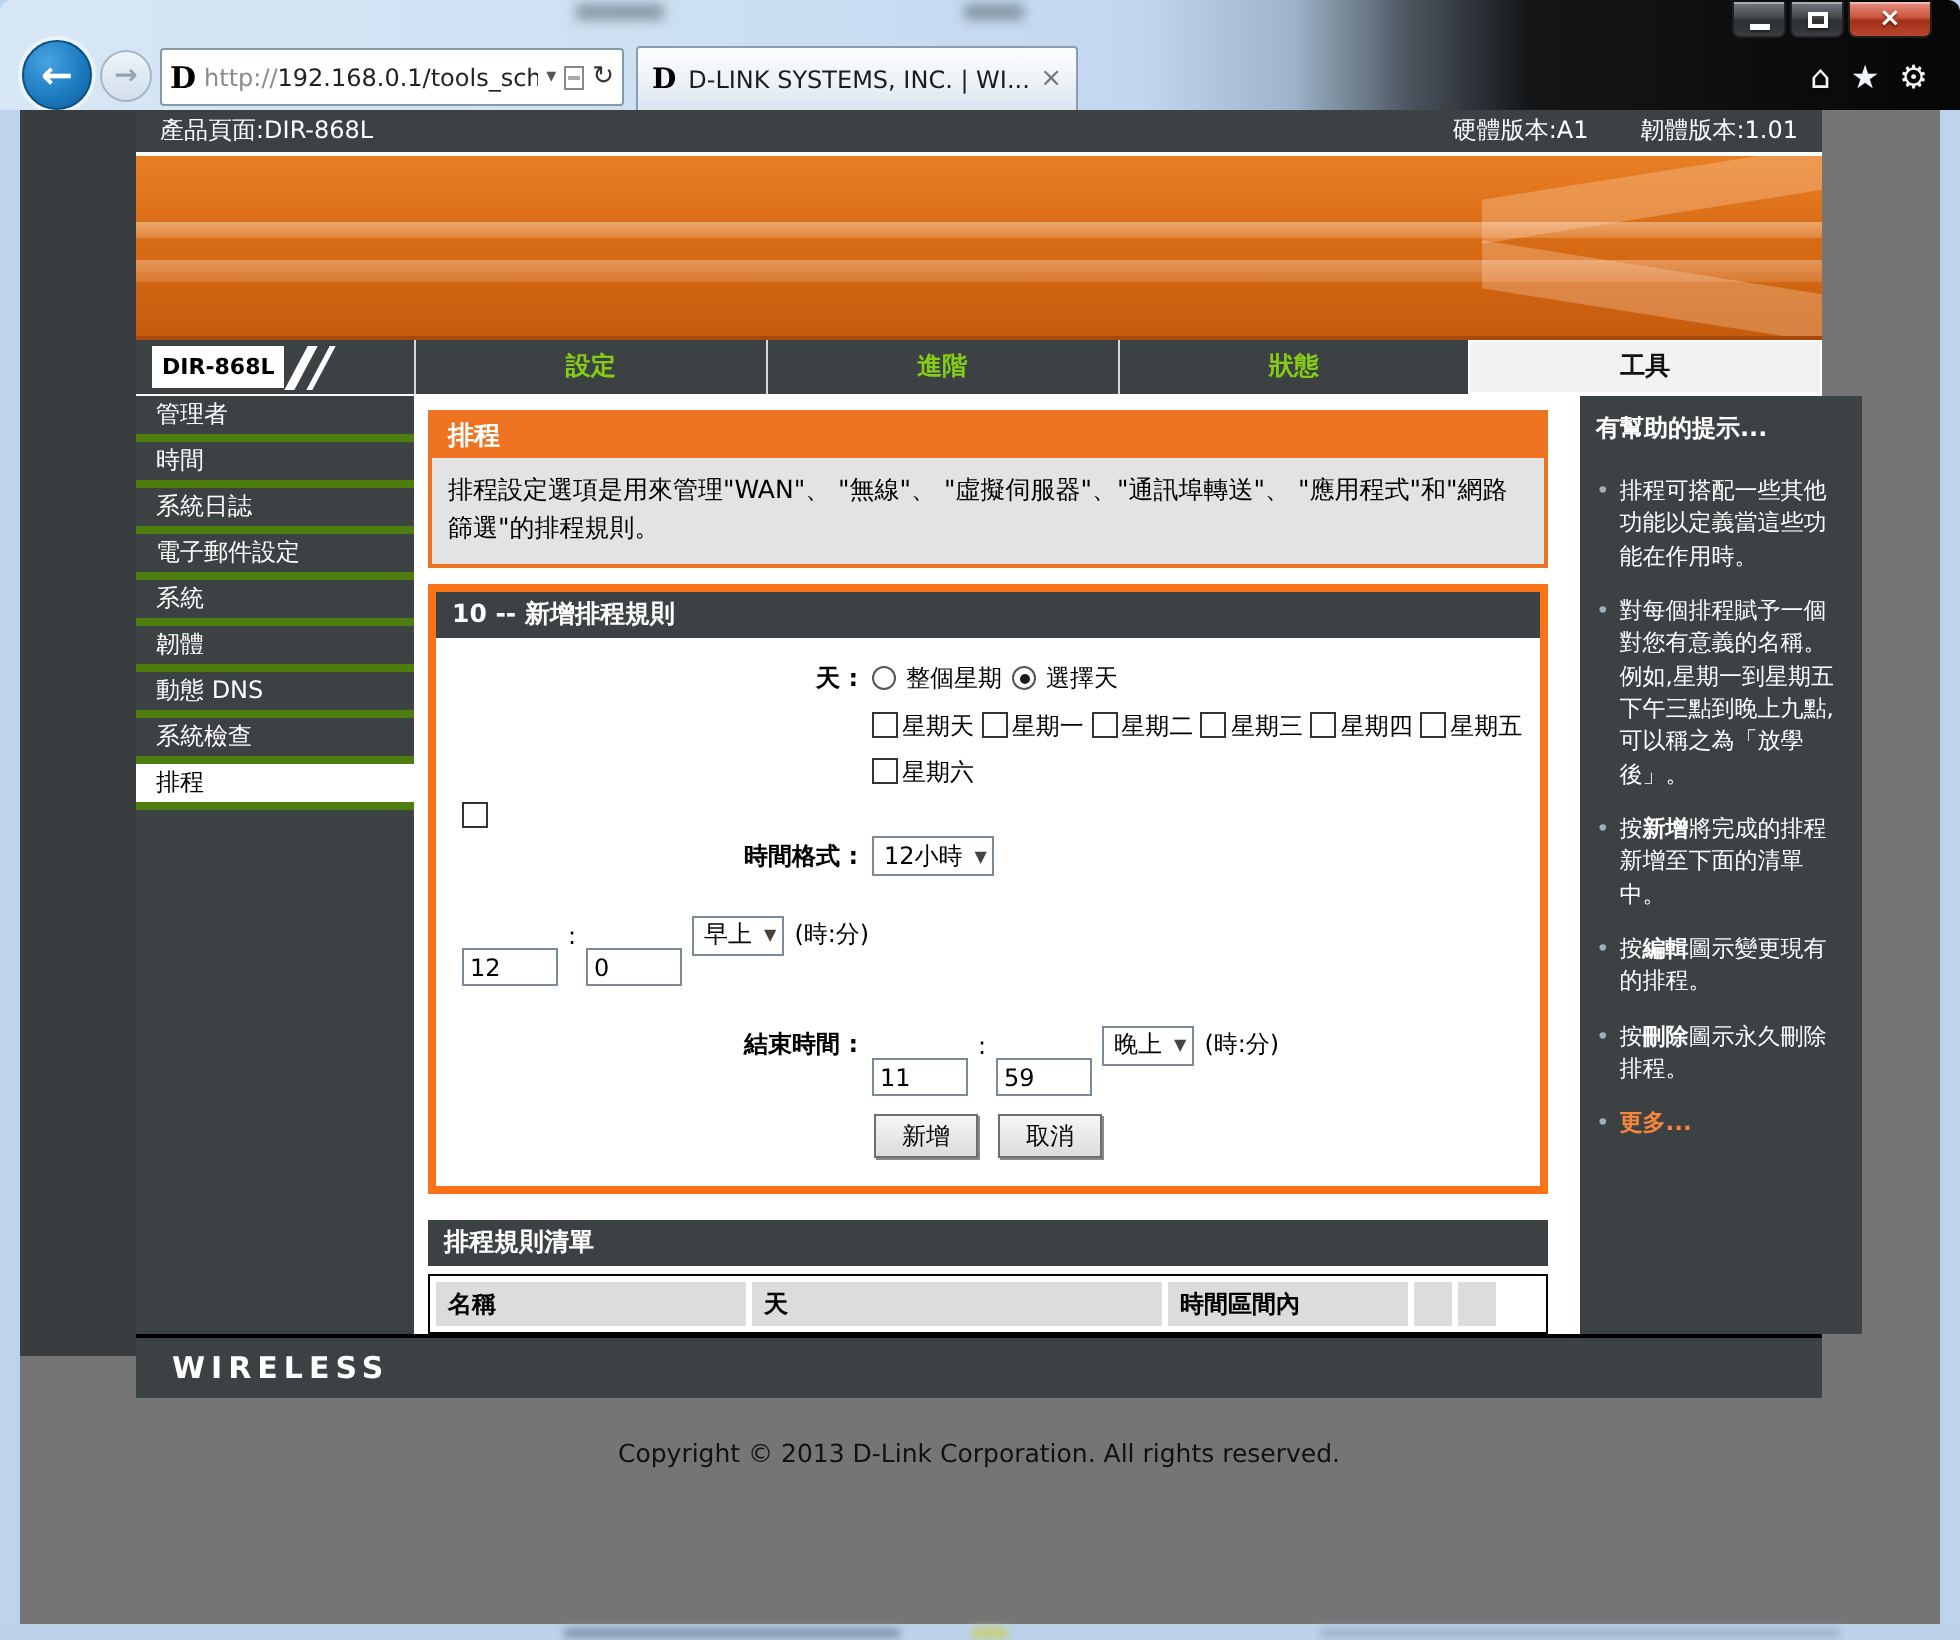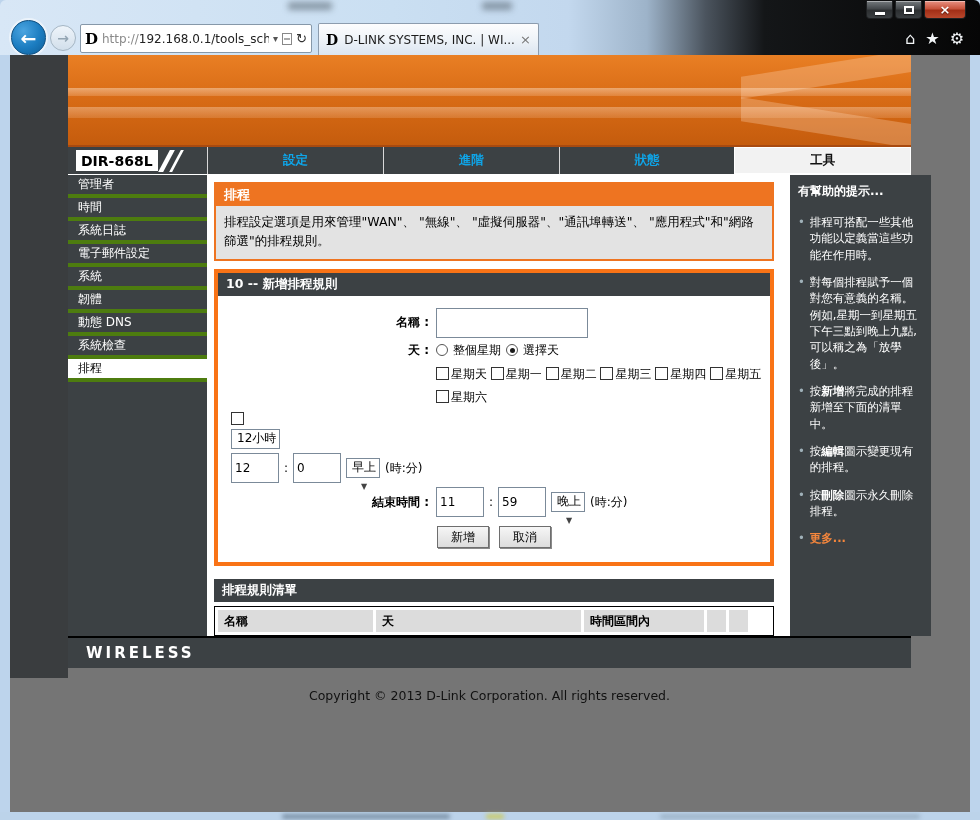--- a/index.html
+++ b/index.html
@@ -88,27 +88,27 @@
   .stripe.s1 { top:33px; height:8px; background:linear-gradient(180deg,rgba(255,235,215,.45),rgba(255,220,190,.22)); }
   .stripe.s2 { top:52px; height:11px; background:linear-gradient(180deg,rgba(255,225,200,.38),rgba(255,215,185,.18)); }
   .chev { position:absolute; right:-30px; width:200px; background:rgba(255,220,190,.30); }
   .chev.c1 { top:6px; height:22px; transform:skewY(-9deg); }
   .chev.c2 { top:58px; height:24px; transform:skewY(9deg); }
   .logo { position:absolute; left:16px; top:18px; color:#fff; font-weight:bold; font-size:40px; letter-spacing:-1px; }
   .logo sup { font-size:12px; vertical-align:24px; }
 
   .navbar { display:flex; height:30px; background:#3c4144; border-top:2px solid #a84a10; border-bottom:1px solid #fff; }
   .nav-left { width:139px; display:flex; align-items:center; padding-left:8px; }
-  .model-box { background:#fff; color:#000; font-weight:bold; font-size:14px; padding:3px 5px; height:21px; display:flex; align-items:center; }
+  .model-box { background:#fff; color:#000; font-weight:bold; font-size:11px; padding:3px 5px; height:21px; display:flex; align-items:center; }
   .slash { display:inline-block; background:#fff; height:22px; transform:skewX(-28deg); margin-left:6px; }
   .slash.a { width:5px; } .slash.b { width:3px; }
   .nav-tabs { flex:1; display:flex; }
   .nav-tab {
     flex:1; display:flex; align-items:center; justify-content:center;
-    color:#0ea5e9; font-size:12.5px; font-weight:bold; border-left:1px solid #d8d8d8; cursor:default;
+    color:#84cc16; font-size:12.5px; font-weight:bold; border-left:1px solid #d8d8d8; cursor:default;
   }
   .nav-tab.active { background:#f2f2f2; color:#111; border:1px solid #fff; margin:0; }
 
   .content-row { display:flex; min-height:446px; background:#fff; }
   .sidebar { width:139px; background:#3c4144; flex:0 0 139px; }
   .side-item {
     height:23px; border-bottom:4px solid #4d7c0f; color:#fff; font-size:12px;
     display:flex; align-items:center; padding-left:10px; cursor:default;
   }
   .side-item.active { background:#fff; color:#000; }
@@ -122,29 +122,29 @@
   .formbox { border:4px solid #f97316; margin-top:8px; }
   .dhead { background:#3c4144; color:#fff; font-weight:bold; font-size:12.5px; padding:3px 8px; }
   .fbody { padding:8px 6px 10px; }
 
   .frow { display:flex; align-items:center; margin:4px 0; font-size:12px; }
   .frow.top { align-items:flex-start; }
   .flabel { flex:0 0 205px; text-align:right; font-weight:bold; color:#000; }
   .fctrl { margin-left:7px; display:flex; align-items:center; gap:5px; }
   .fctrl.wrapbox { flex-wrap:wrap; width:328px; row-gap:6px; display:block; line-height:1.9; }
 
-  .inp { border:1px solid #7b8a99; height:30px; font-size:12px; padding:0 3px; font-family:"DejaVu Sans",sans-serif; background:#fff; }
+  .inp { border:1px solid #7b8a99; height:19px; font-size:12px; padding:0 3px; font-family:"DejaVu Sans",sans-serif; background:#fff;margin-top:32px; }
   .inp.name { width:152px; }
   .inp.tval { width:48px; }
 
   .cb { display:inline-block; width:13px; height:13px; border:1px solid #333; background:#fff; vertical-align:-2px; margin-right:2px; }
   .radio { display:inline-block; width:12px; height:12px; border:1px solid #555; border-radius:50%; background:#fff; position:relative; vertical-align:-2px; }
   .radio.sel::after { content:""; position:absolute; left:3px; top:3px; width:5px; height:5px; border-radius:50%; background:#1a1a1a; }
 
-  .select { display:inline-flex; align-items:center; border:1px solid #7b8a99; background:#fff; height:20px; padding:0 3px 0 5px; gap:6px; font-size:12px;flex-direction:column; }
+  .select { display:inline-flex; align-items:center; border:1px solid #7b8a99; background:#fff; height:20px; padding:0 3px 0 5px; gap:6px; font-size:12px; }
   .select .arr { font-size:8px; color:#444; }
 
   .btnrow { display:flex; justify-content:center; gap:10px; margin:9px 0 4px; }
   .btn {
     border:1px solid #6e6e6e; background:linear-gradient(180deg,#f6f6f6,#dcdcdc);
     font-size:12px; padding:2px 13px; height:22px; font-family:"DejaVu Sans",sans-serif;
     box-shadow:1px 1px 0 #8a8a8a;
   }
 
   .lhead { margin-top:13px; }
@@ -213,20 +213,26 @@
   <span>⌂</span>
   <span>★</span>
   <span>⚙</span>
 </div>
 
 <div class="viewport">
   <div class="left-dark"></div>
 
   <div class="content">
 
+    <div class="prodbar">
+      <span>產品頁面:DIR-868L</span>
+      <span class="spacer"></span>
+      <span class="ver">硬體版本:A1</span>
+      <span class="ver">韌體版本:1.01</span>
+    </div>
 
     <div class="banner">
       <div class="stripe s1"></div>
       <div class="stripe s2"></div>
       <div class="chev c1"></div>
       <div class="chev c2"></div>
     </div>
 
     <div class="navbar">
       <div class="nav-left">
@@ -260,26 +266,20 @@
 
         <div class="obox">
           <div class="otitle">排程</div>
           <div class="odesc">排程設定選項是用來管理"WAN"、 "無線"、 "虛擬伺服器"、"通訊埠轉送"、 "應用程式"和"網路篩選"的排程規則。</div>
         </div>
 
         <div class="formbox">
           <div class="dhead">10 -- 新增排程規則</div>
           <div class="fbody">
 
-            <div class="frow">
-              <span class="flabel"><span>名稱</span> <span>:</span></span>
-              <span class="fctrl">
-                  <input class="inp name" value="" style="">
-                </span>
-            </div>
 
             <div class="frow">
               <span class="flabel"><span>天</span> <span>:</span></span>
               <span class="fctrl">
                 <span class="radio"></span>
                 <span>整個星期</span>
                 <span class="radio sel"></span>
                 <span>選擇天</span>
               </span>
             </div>
@@ -297,20 +297,21 @@
               </span>
             </div>
 
             <div class="frow">
               <span class="fctrl">
                   <span class="cb"></span>
                 </span>
             </div>
 
             <div class="frow">
+              <span class="flabel"><span>時間格式</span> <span>:</span></span>
               <span class="fctrl">
                 <span class="select">
                     <span>12小時</span>
                     <span class="arr">▼</span>
                   </span>
               </span>
             </div>
 
             <div class="frow">
               <span class="fctrl">

